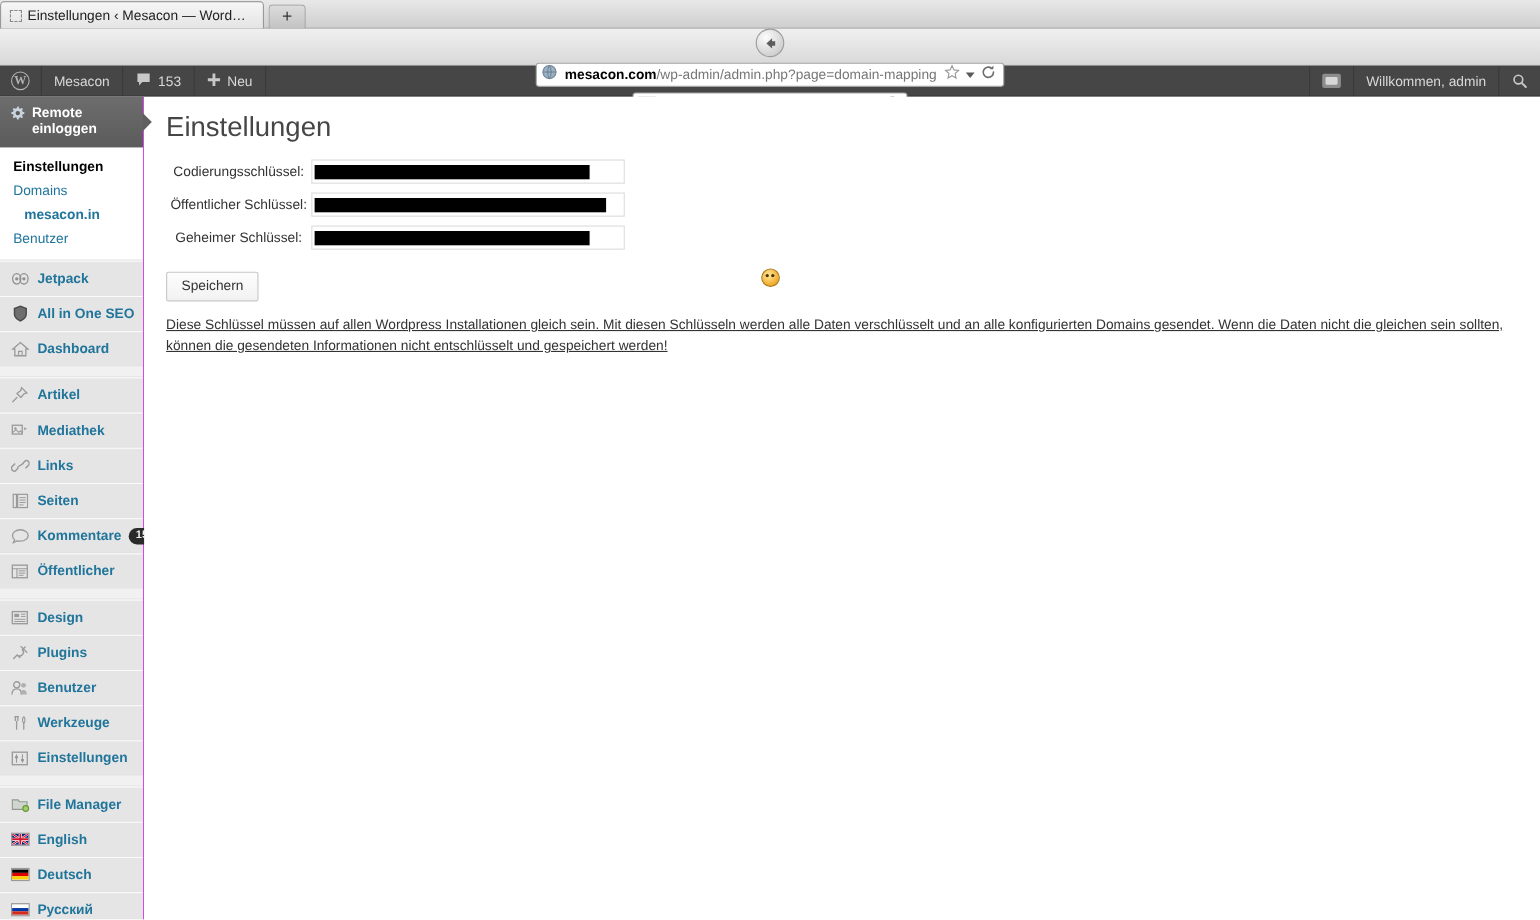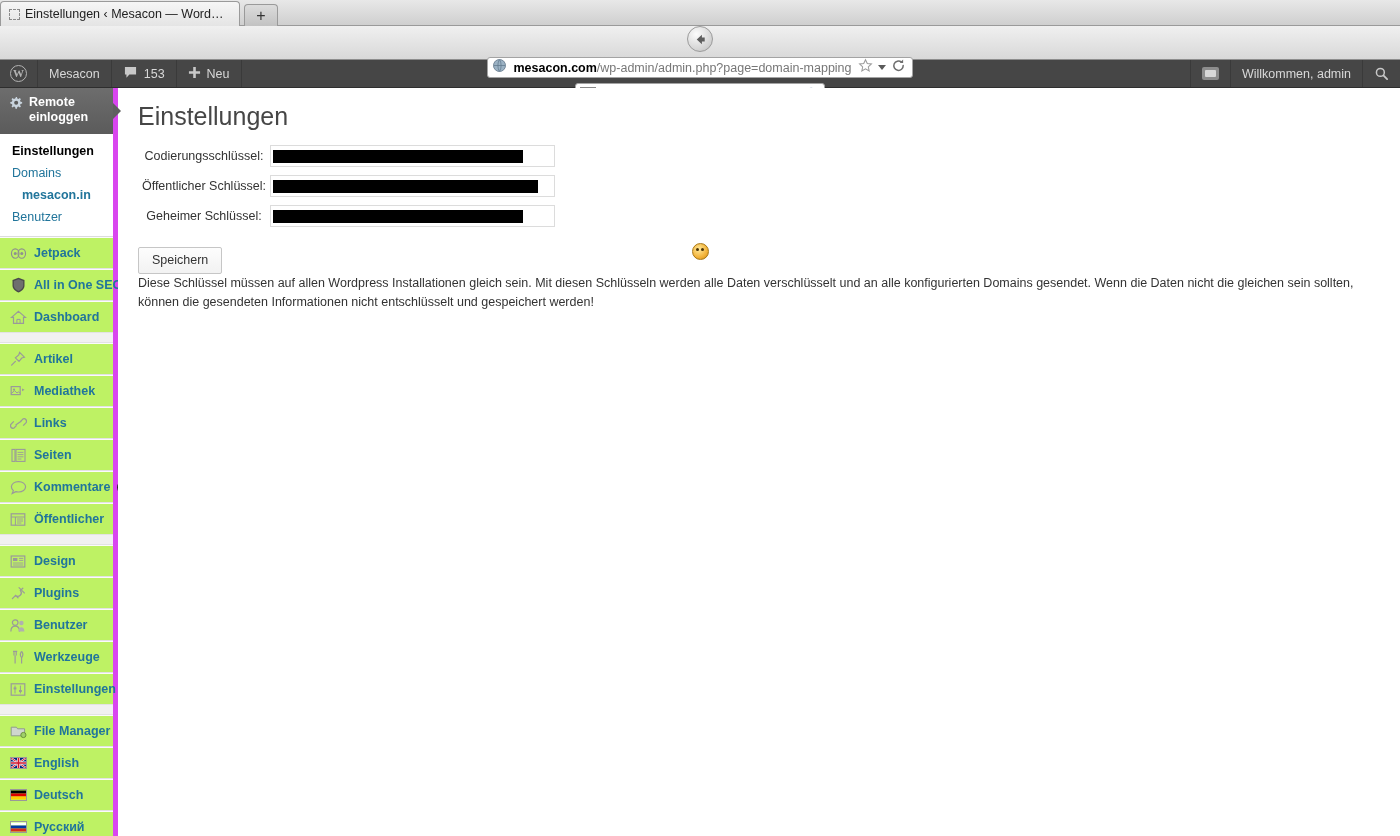--- a/index.html
+++ b/index.html
@@ -192,24 +192,24 @@
 
   
   .wp-body {
     display: flex;
     height: calc(836px - 26px - 34px - 28px);
     background: #fff;
   }
 
   
   .wp-sidebar {
-    width: 118px;
-    flex: none;
-    background: #bef264;
-    border-right: 5px solid #d946ef;
+    width: 131px;
+    flex: none;
+    background: #e5e5e5;
+    border-right: 1px solid #d946ef;
     font-size: 12.5px;
   }
   .menu-current {
     background: linear-gradient(to bottom, #6d6d6d, #5b5b5b);
     color: #fff;
     position: relative;
     padding: 7px 10px 9px 9px;
     display: flex;
     gap: 6px;
     font-weight: bold;
@@ -316,25 +316,26 @@
     margin-top: 12px;
     display: inline-block;
     padding: 5px 13px 6px;
     font-size: 12.5px;
     color: #333;
     background: linear-gradient(to bottom, #fdfdfd, #f2f2f2);
     border: 1px solid #c6c6c6;
     border-radius: 2px;
   }
   .help-text {
-    margin-top: 0;
+    margin-top: 12px;
     font-size: 12.5px;
     color: #333;
     line-height: 19px;
     max-width: 1225px;
+    text-decoration: underline;
   }
 </style>
 </head>
 <body>
 
 <div class="browser-tabstrip">
   <div class="tab">
     <span class="tab-favicon"></span>
     <span class="tab-title">Einstellungen ‹ Mesacon — WordPress</span>
   </div>

